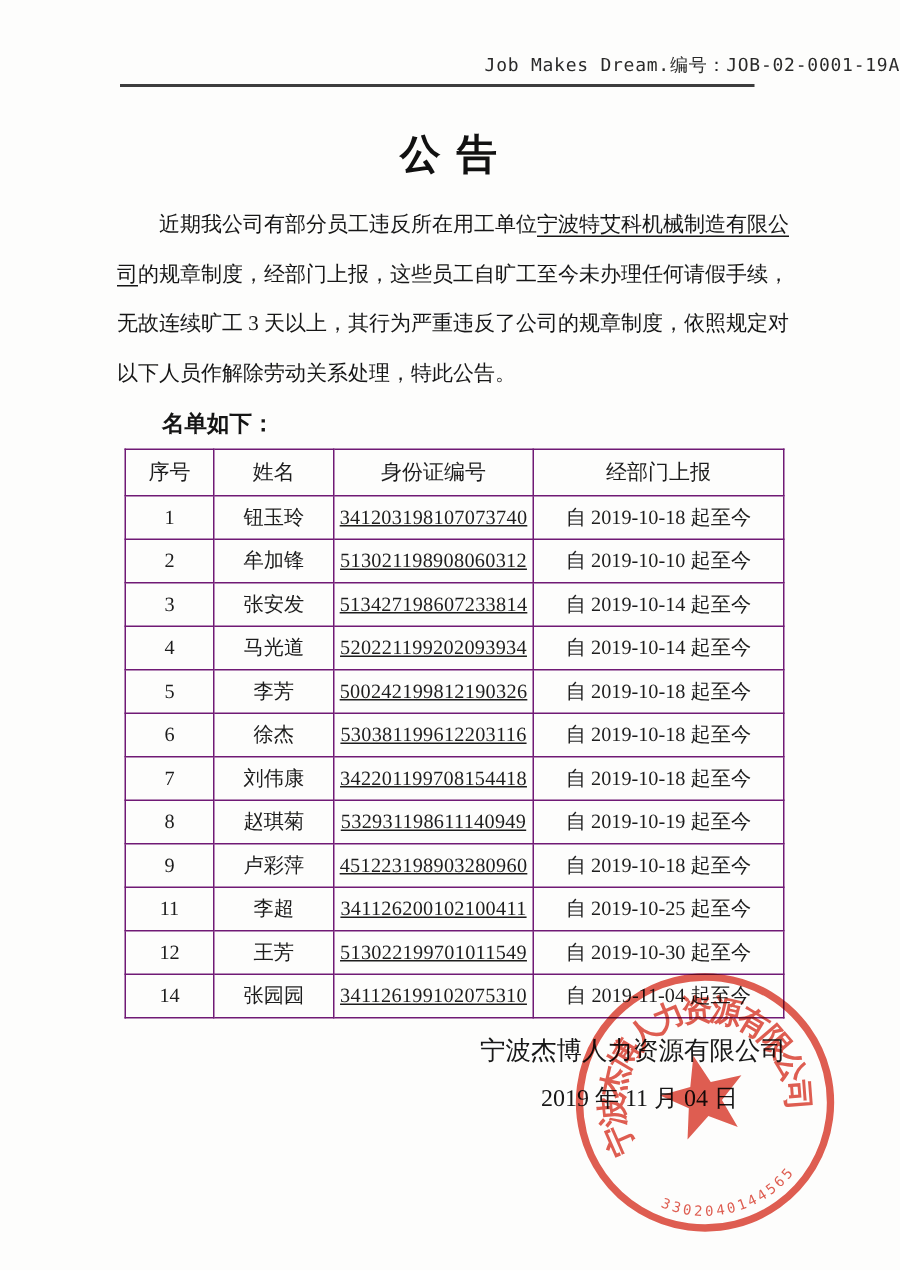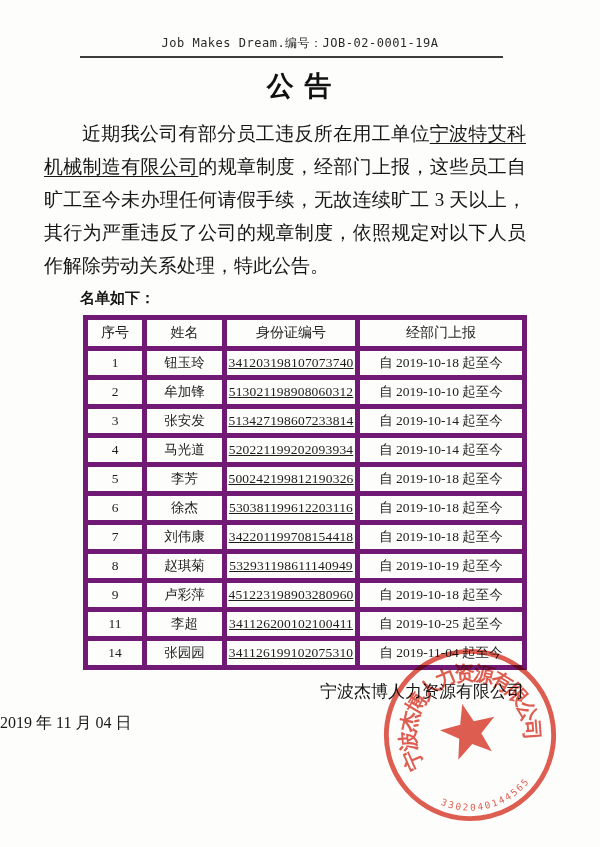--- a/index.html
+++ b/index.html
@@ -5,68 +5,68 @@
   * { margin:0; padding:0; box-sizing:border-box; }
   html,body { background:#ffffff; }
   .page {
     position:relative;
     width:600px; height:847px;
     background:#fdfdfc;
     overflow:hidden;
     font-family:"Liberation Serif", serif;
     color:#1b1b1b;
   }
-  .doc-header { padding-top:35px; text-align:center;border-radius:28px; }
+  .doc-header { padding-top:35px; text-align:right;border-radius:28px; }
   .doc-code {
     font-family:"DejaVu Sans Mono", monospace;
     font-size:12px; color:#2a2a2a; letter-spacing:0.5px;
   }
   .header-rule {
     margin:4px 0 0 80px; width:423px;
     border-bottom:2px solid #3d3d3d;
   }
   .doc-title {
-    margin-top:10px; text-align:center;
+    margin-top:27px; text-align:center;
     font-size:27px; font-weight:bold; color:#111;
     letter-spacing:2px;
   }
   .doc-body {
-    margin:13px 74px 0 44px;
-    font-size:19px; line-height:33px;
+    margin:13px 74px 0 78px;
+    font-size:14px; line-height:33px;
     text-align:justify; text-indent:2em; color:#161616;
   }
   .underlined { text-decoration:underline; text-underline-offset:3px; }
   .list-label {
-    margin:7px 0 7px 80px;
+    margin:7px 0 7px 108px;
     font-size:15px; font-weight:bold; color:#151515;
   }
   table.roster {
     margin-left:83px; width:439px;
     border-collapse:collapse; table-layout:fixed;
   }
   table.roster th, table.roster td {
-    border:5px solid #701a75;
+    border:1px solid #701a75;
     text-align:center; vertical-align:middle;
     font-weight:normal; color:#1d1d1d;
     overflow:hidden; white-space:nowrap;
   }
   table.roster th { height:31px; font-size:14px; }
   table.roster td { height:29px; font-size:13.5px; }
   col.c-no    { width:59px; }
   col.c-name  { width:80px; }
   col.c-id    { width:133px; }
   col.c-time  { width:167px; }
   td.cell-id  { font-size:14px; letter-spacing:0.2px;text-decoration:underline; }
   td.cell-time{ font-size:13.5px; }
   .sig-company {
     margin-top:10px; text-align:right; padding-right:76px;
     font-size:17px; color:#181818;
   }
   .sig-date {
-    margin-top:10px; padding-right:77px;
+    margin-top:10px; text-align:right; padding-right:108px;
     font-size:16px; color:#181818;
   }
   .stamp {
     position:absolute; left:381px; top:646px;
     width:178px; height:178px;
     transform:rotate(-14deg);
     opacity:0.82; mix-blend-mode:multiply;
     pointer-events:none;
   }
 </style>
@@ -154,20 +154,26 @@
           <td class="cell-no">9</td>
           <td class="cell-name">卢彩萍</td>
           <td class="cell-id">451223198903280960</td>
           <td class="cell-time">自 2019-10-18 起至今</td>
         </tr>
         <tr>
           <td class="cell-no">11</td>
           <td class="cell-name">李超</td>
           <td class="cell-id">341126200102100411</td>
           <td class="cell-time">自 2019-10-25 起至今</td>
+        </tr>
+        <tr>
+          <td class="cell-no">12</td>
+          <td class="cell-name">王芳</td>
+          <td class="cell-id">513022199701011549</td>
+          <td class="cell-time">自 2019-10-30 起至今</td>
         </tr>
         <tr>
           <td class="cell-no">14</td>
           <td class="cell-name">张园园</td>
           <td class="cell-id">341126199102075310</td>
           <td class="cell-time">自 2019-11-04 起至今</td>
         </tr>
       </tbody>
   </table>
 

